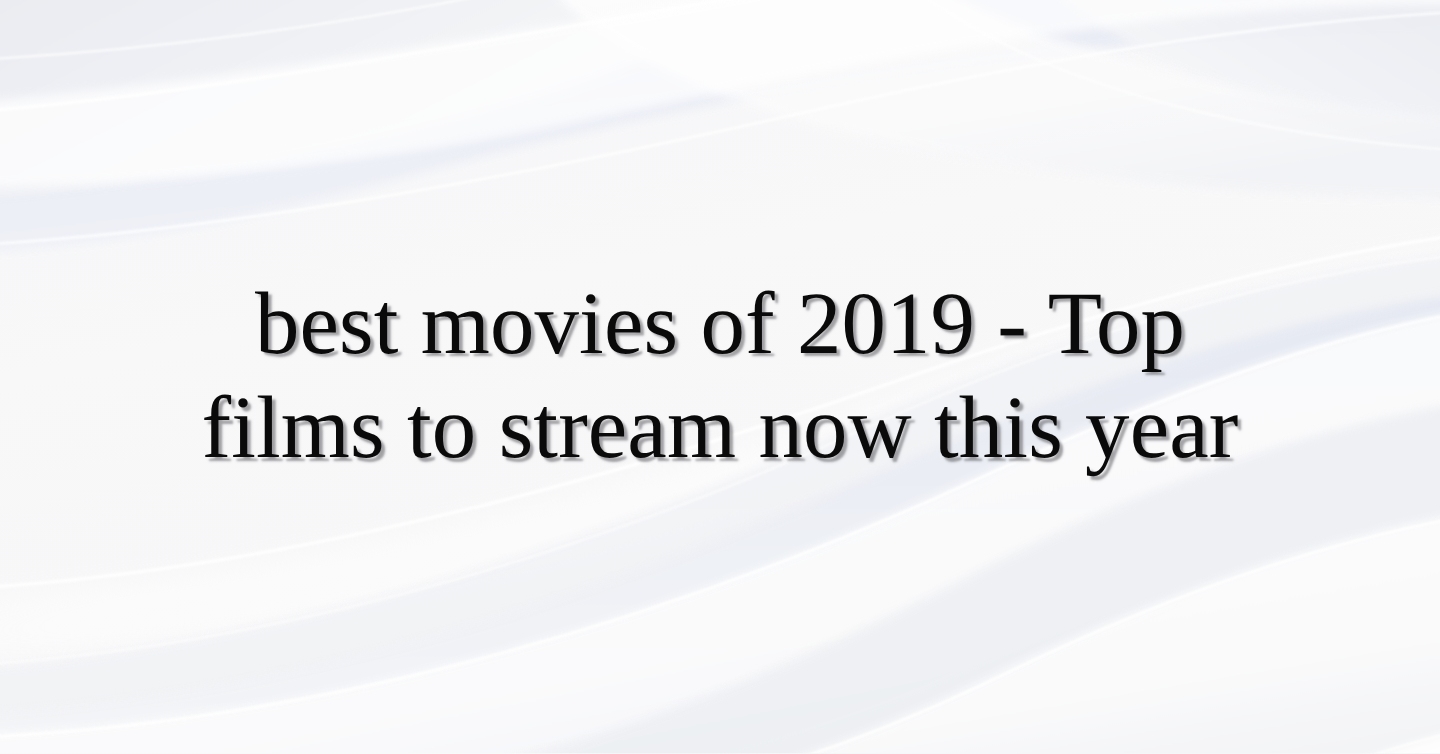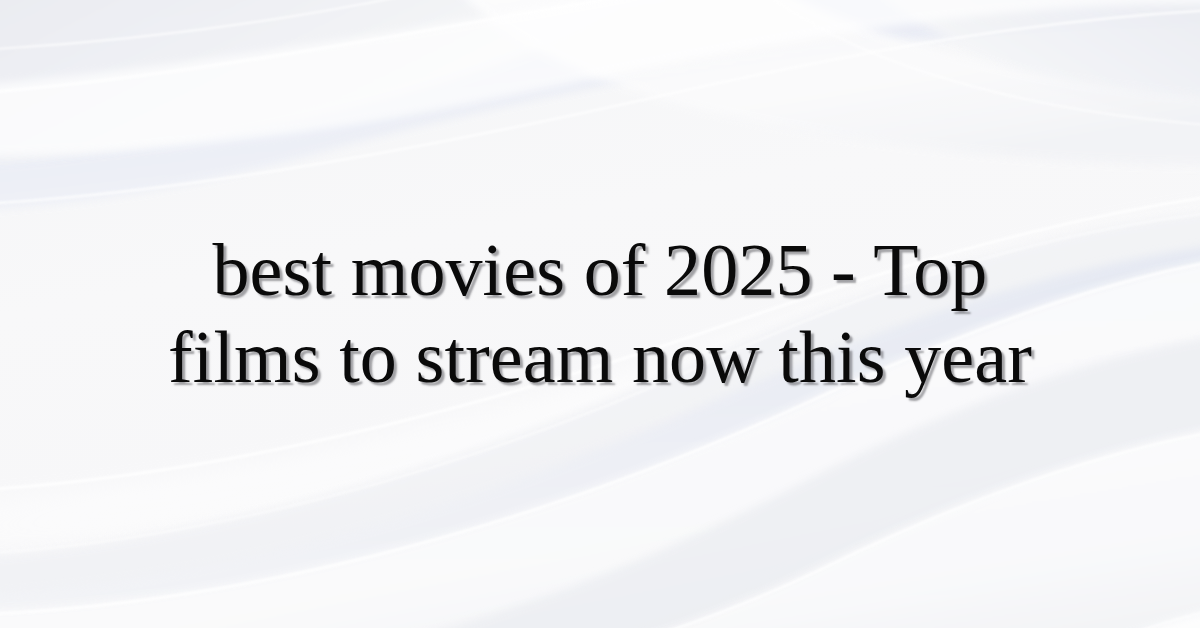--- a/index.html
+++ b/index.html
@@ -166,16 +166,16 @@
 
       <path d="M -60,616 C 220,610 520,534 800,406 C 1000,314 1140,270 1260,254" fill="none" stroke="#ffffff" stroke-width="2.4" opacity="0.95" filter="url(#blurSm)"></path>
       <path d="M 1260,424 C 1120,444 970,496 820,570 C 690,632 560,670 420,684" fill="none" stroke="#ffffff" stroke-width="2.2" opacity="0.9" filter="url(#blurSm)"></path>
       <path d="M -60,652 C 130,654 320,670 470,688" fill="none" stroke="#ffffff" stroke-width="1.8" opacity="0.85" filter="url(#blurSm)"></path>
       <path d="M 1260,600 C 1170,616 1070,652 1000,688" fill="none" stroke="#ffffff" stroke-width="1.8" opacity="0.8" filter="url(#blurSm)"></path>
       <path d="M -60,556 C 200,546 470,470 710,362 C 920,266 1090,222 1260,208" fill="none" stroke="#ffffff" stroke-width="1.5" opacity="0.7" filter="url(#blurSm)"></path>
     </g>
   </svg>
 
   <div id="headline-block">
-    <h1 id="headline">best movies of 2025 - Top films to stream now this year</h1>
+    <h1 id="headline">best movies of 2019 - Top films to stream now this year</h1>
   </div>
 
 </div>
 
 </body></html>

